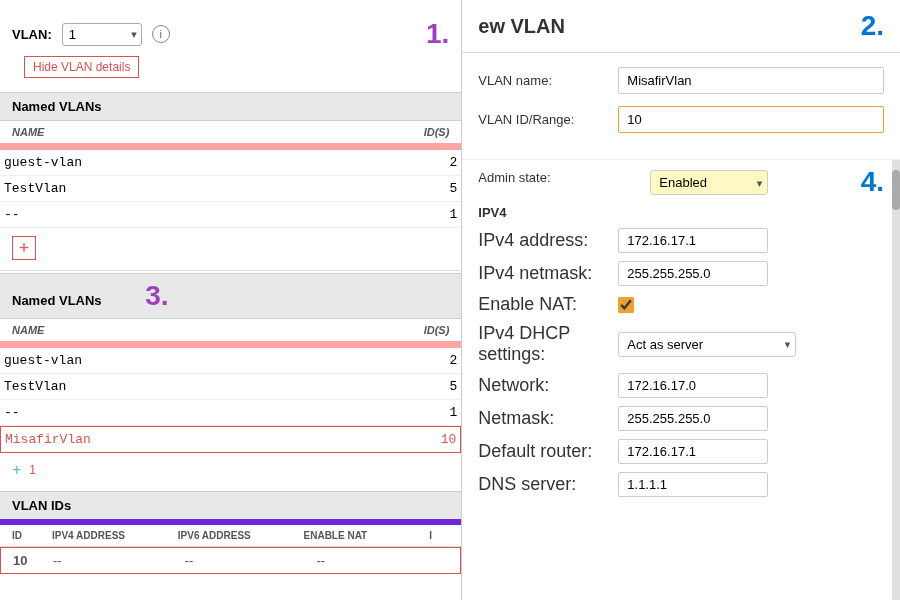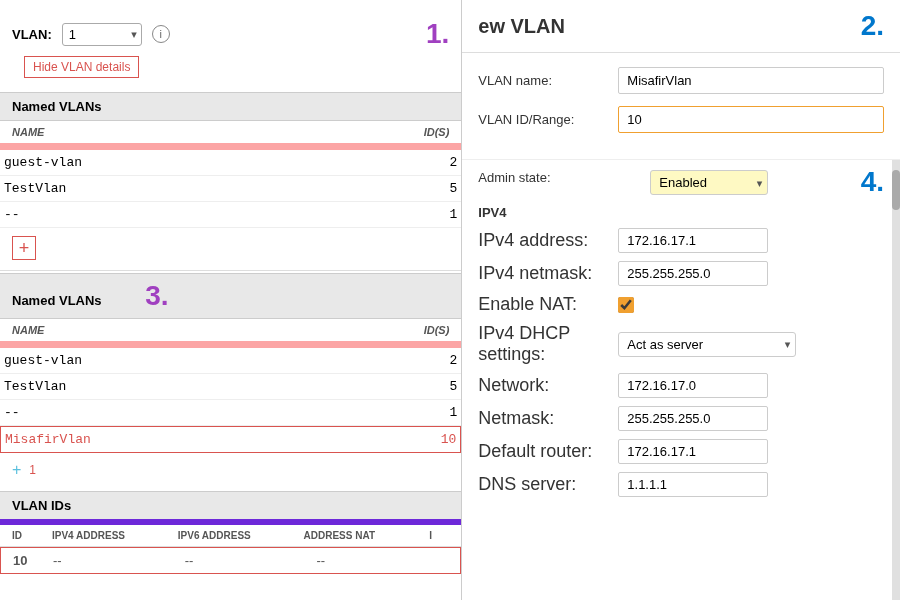--- a/index.html
+++ b/index.html
@@ -433,21 +433,21 @@
   <div class="add-btn-row">
     <span class="add-btn-plus">+</span>
     <span class="add-btn-count">1</span>
   </div>
 
   <div class="vlan-ids-header">VLAN IDs</div>
   <div class="vlan-ids-table-header">
     <span class="vid-col-id">ID</span>
     <span class="vid-col-ipv4">IPV4 ADDRESS</span>
     <span class="vid-col-ipv6">IPV6 ADDRESS</span>
-    <span class="vid-col-nat">ADDRESS NAT</span>
+    <span class="vid-col-nat">ENABLE NAT</span>
     <span class="vid-col-extra">I</span>
   </div>
   <div class="vlan-ids-data-row">
     <span class="vid-col-id">10</span>
     <span class="vid-col-ipv4">--</span>
     <span class="vid-col-ipv6">--</span>
     <span class="vid-col-nat">--</span>
   </div>
 
 </div>

